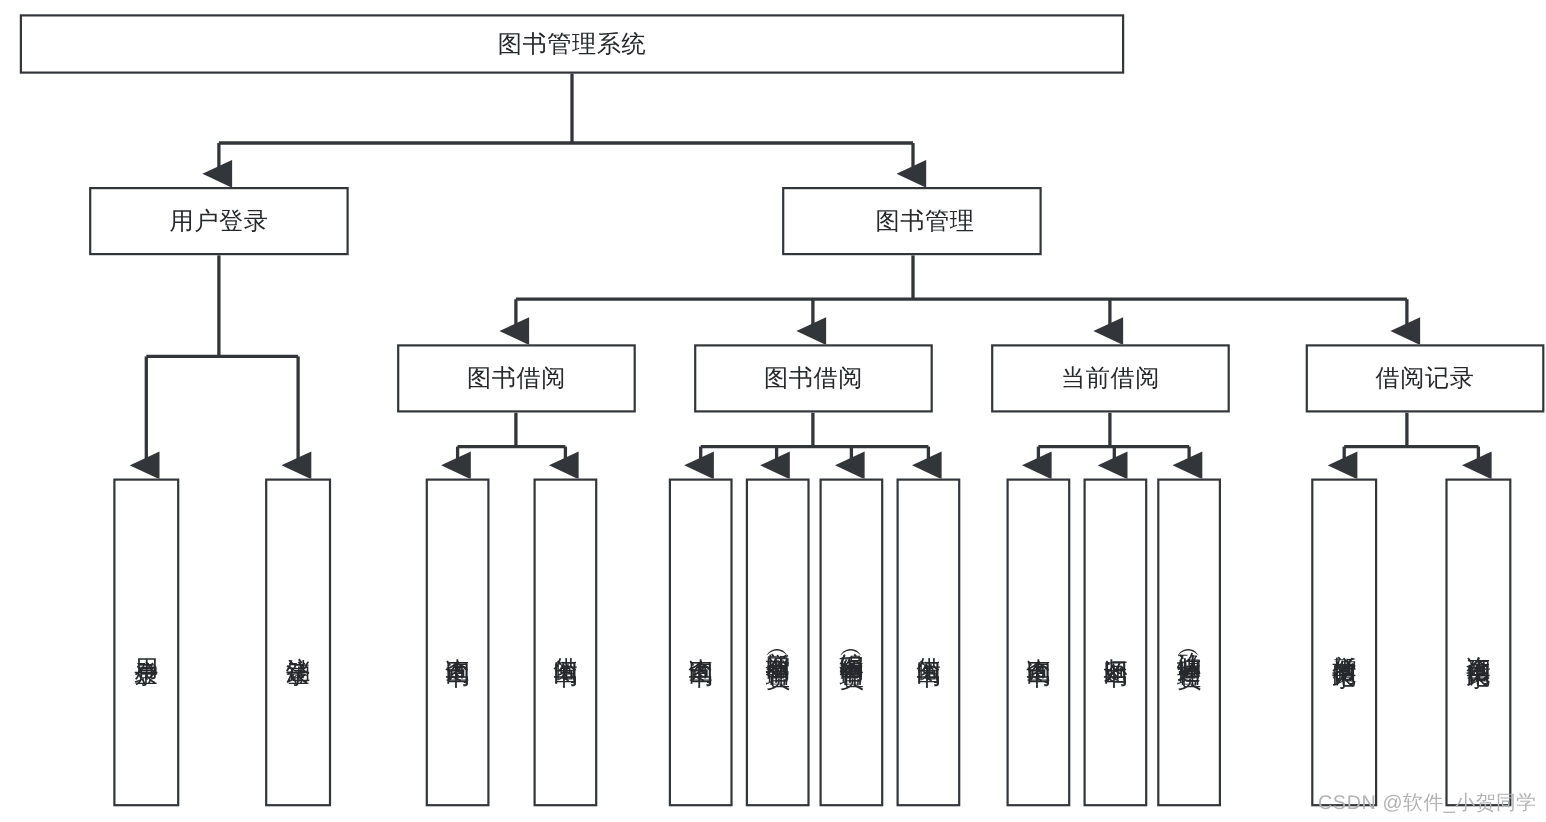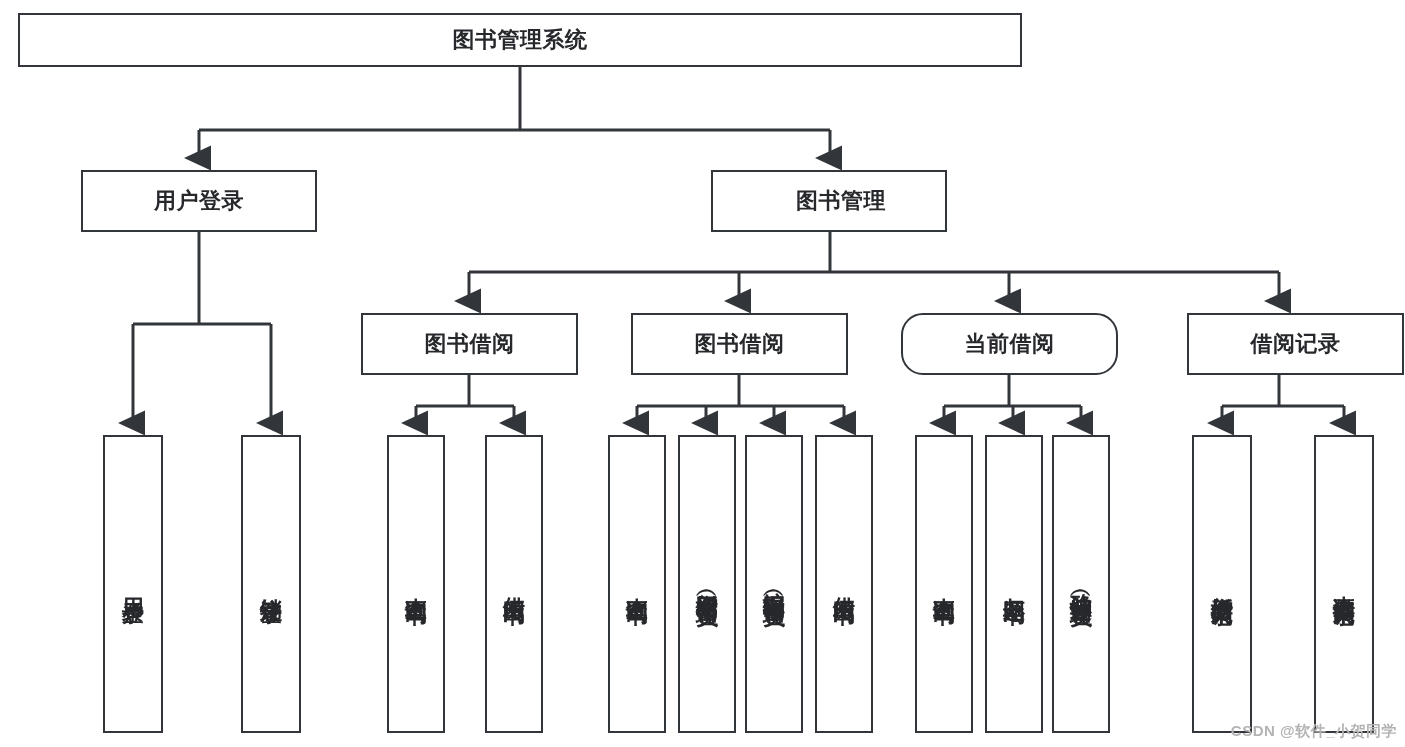--- a/index.html
+++ b/index.html
@@ -9,21 +9,20 @@
   }
   body {
     font-family: "Liberation Sans", "DejaVu Sans", sans-serif;
   }
   #diagram-root {
     position: relative;
     width: 1405px;
     height: 747px;
     background: #ffffff;
     overflow: hidden;
-    font-weight: bold;
   }
   #diagram-svg {
     position: absolute;
     left: 0;
     top: 0;
     width: 1405px;
     height: 747px;
   }
   .node-box {
     position: absolute;
@@ -51,21 +50,21 @@
     text-orientation: upright;
     font-size: 22px;
     line-height: 1.28;
     letter-spacing: 2px;
     white-space: nowrap;
   }
   #watermark {
     position: absolute;
     right: 8px;
     bottom: 6px;
-    font-size: 15px;
+    font-size: 18px;
     color: #b3b3b3;
     letter-spacing: 0.5px;
     white-space: nowrap;
     pointer-events: none;
   }
 </style>
 </head>
 <body>
 
 <div id="diagram-root">
@@ -131,21 +130,21 @@
   <div class="node-box" style="left:711px; top:170px; width:236px; height:62px;padding-left:24px;">
     <span class="node-label">图书管理</span>
   </div>
 
   <div class="node-box" style="left:361px; top:313px; width:217px; height:62px;">
     <span class="node-label">图书借阅</span>
   </div>
   <div class="node-box" style="left:631px; top:313px; width:217px; height:62px;">
     <span class="node-label">图书借阅</span>
   </div>
-  <div class="node-box" style="left:901px; top:313px; width:217px; height:62px;border-radius:22px;">
+  <div class="node-box" style="left:901px; top:313px; width:217px; height:62px;">
     <span class="node-label">当前借阅</span>
   </div>
   <div class="node-box" style="left:1171px; top:313px; width:217px; height:62px;margin-left:16px;">
     <span class="node-label">借阅记录</span>
   </div>
 
   <div class="node-box vertical" style="left:103px; top:435px; width:60px; height:298px;">
     <span class="node-label">用户登录</span>
   </div>
   <div class="node-box vertical" style="left:241px; top:435px; width:60px; height:298px;">

